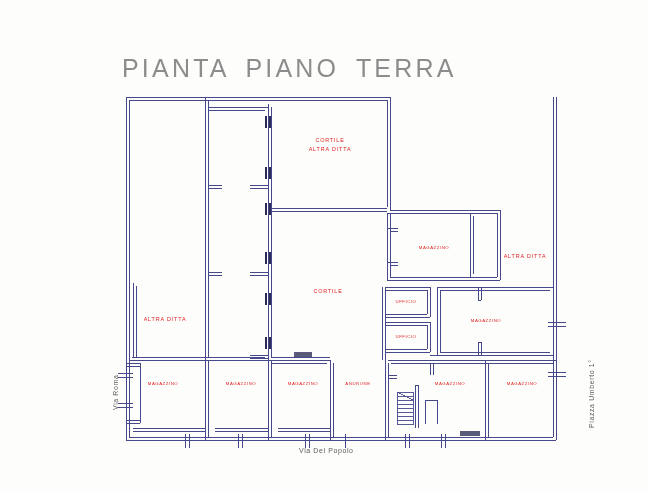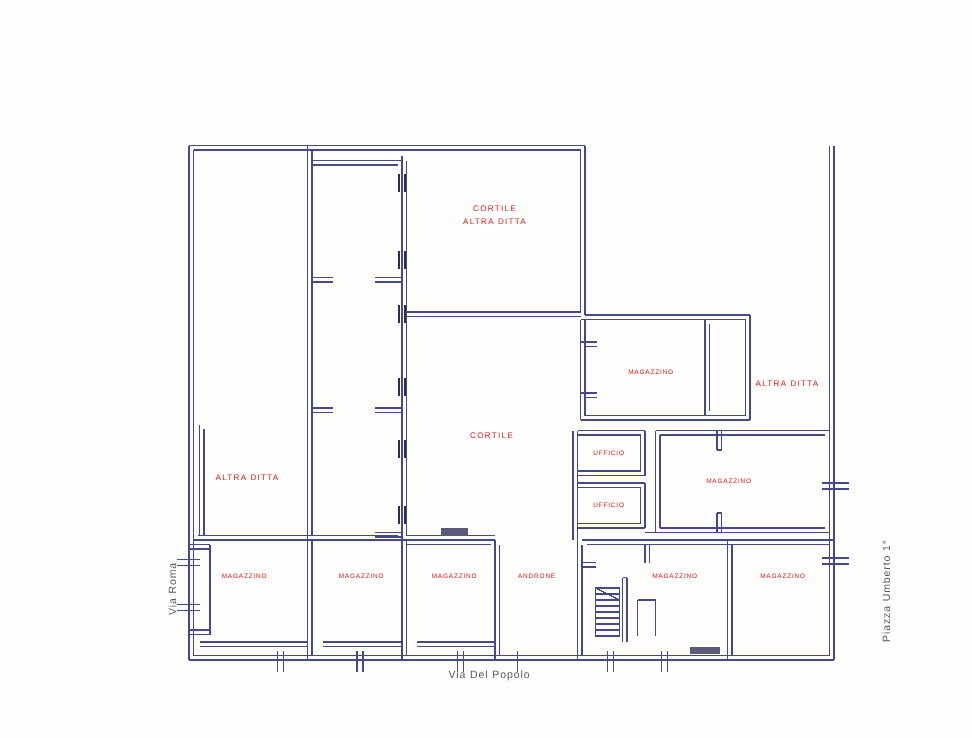--- a/index.html
+++ b/index.html
@@ -58,20 +58,21 @@
   .street-label.vertical {
     transform-origin: 0 0;
     transform: rotate(-90deg);
   }
 </style>
 </head>
 <body>
 
 <div id="page">
 
+  <div id="plan-title">PIANTA  PIANO  TERRA</div>
 
   <svg id="plan-svg" width="648" height="492" viewBox="0 0 648 492">
     <g fill="none" stroke="#46488c" stroke-width="1" shape-rendering="crispEdges">
 
       <path d="M126 97 L390 97"></path>
       <path d="M129 100 L387 100"></path>
 
       <path d="M126 97 L126 440"></path>
       <path d="M129 100 L129 437"></path>
 

